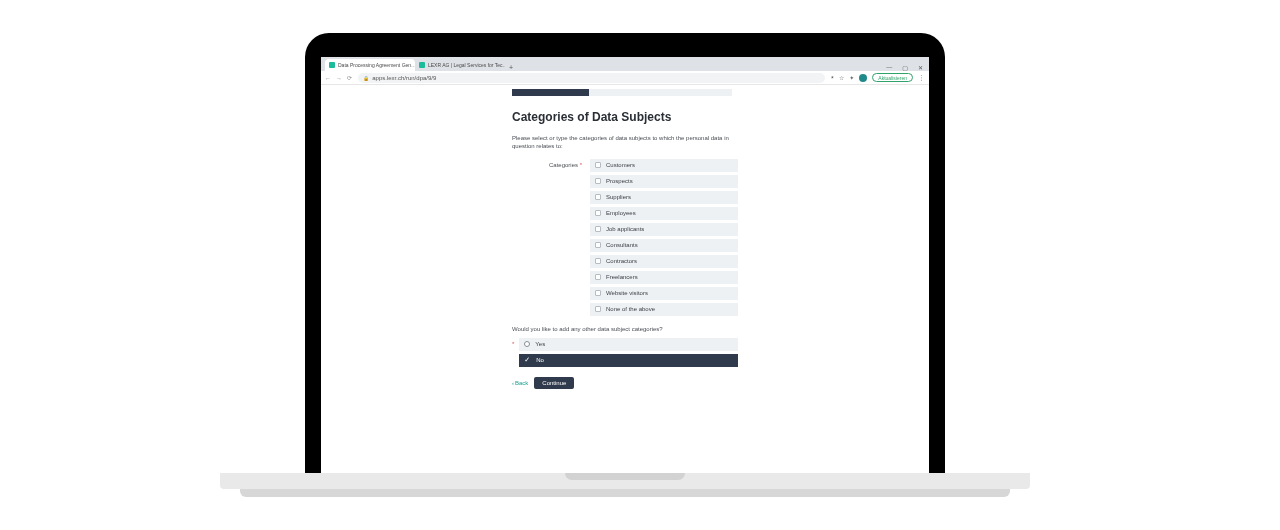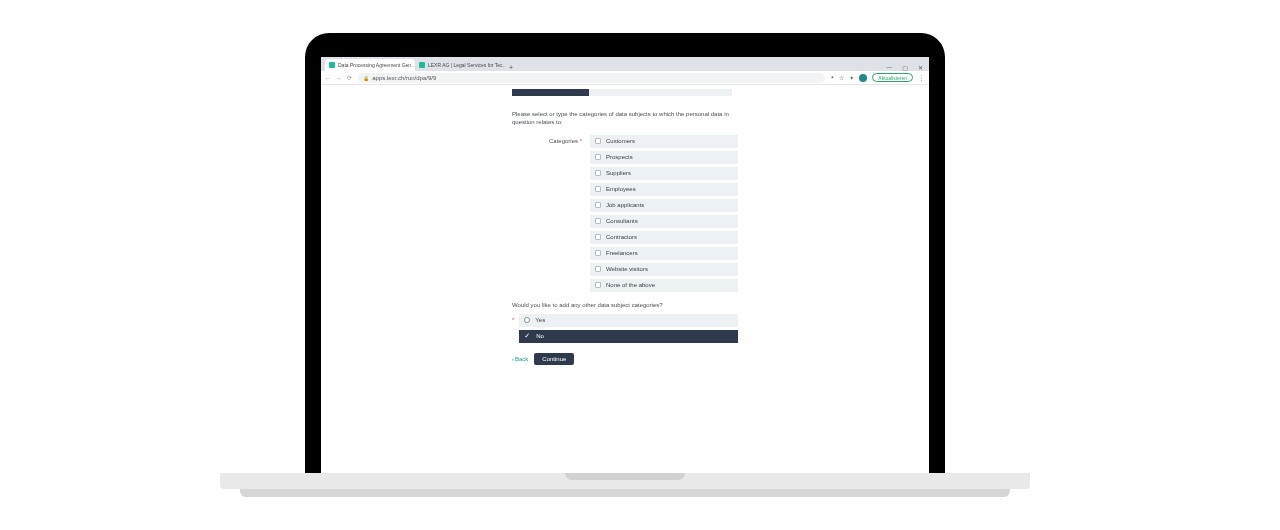--- a/index.html
+++ b/index.html
@@ -276,20 +276,21 @@
           <span class="update-pill">Aktualisieren</span>
           <span class="kebab">⋮</span>
         </div>
       </div>
 
       <div class="page">
         <div class="content">
           <div class="progress">
             <div class="fill" style="width: 35%;"></div>
           </div>
+          <h1 class="page-title">Categories of Data Subjects</h1>
           <p class="intro">Please select or type the categories of data subjects to which the personal data in question relates to:</p>
 
           <div class="field-row">
             <div class="field-label">
               <span>Categories</span>
               <span class="req">*</span>
             </div>
             <div class="options-col" id="options-col">
                 <div class="opt">
                   <span class="chk"></span>

